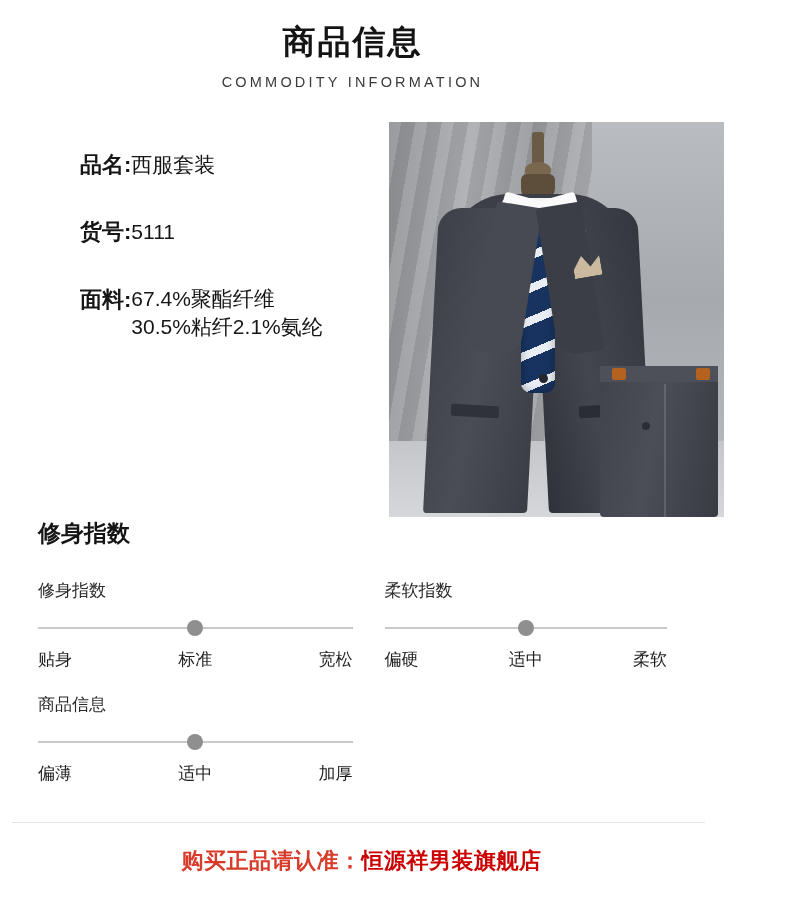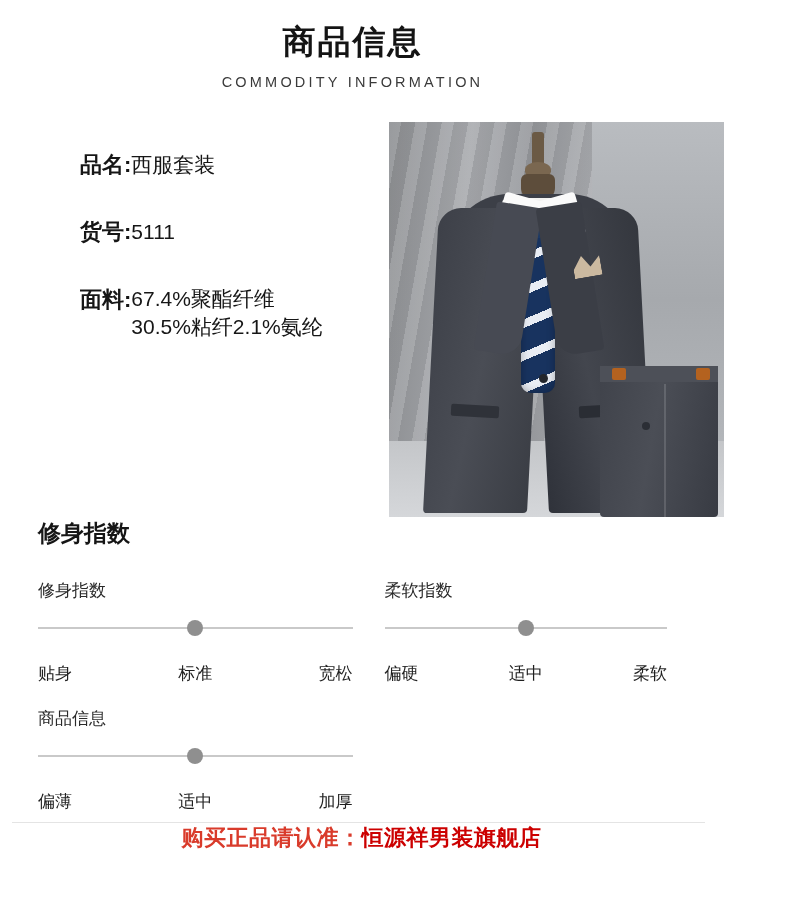--- a/index.html
+++ b/index.html
@@ -254,36 +254,37 @@
     position: absolute;
     top: 4px;
     width: 16px; height: 16px;
     border-radius: 50%;
     background: #8f8f8f;
     transform: translateX(-50%);
   }
   .slider-ticks {
     display: flex;
     justify-content: space-between;
-    margin-top: 20px;
+    margin-top: 6px;
   }
   .slider-ticks span {
     font-size: 17px;
     color: #1f1f1f;
   }
   .slider-ticks span.mid { }
 
   
   .footer {
     position: absolute;
     left: 12px; right: 0;
     bottom: 0;
     height: 76px;
     border-top: 1px solid #e4e4e4;
     display: flex;
+    align-items: center;
     justify-content: center;
     padding-left: 6px;
   }
   .footer-text {
     font-size: 22px;
     font-weight: bold;
     color: #d93b2b;
     letter-spacing: 0.5px;
   }
   .footer-text .brand { color: #cc0000; }

